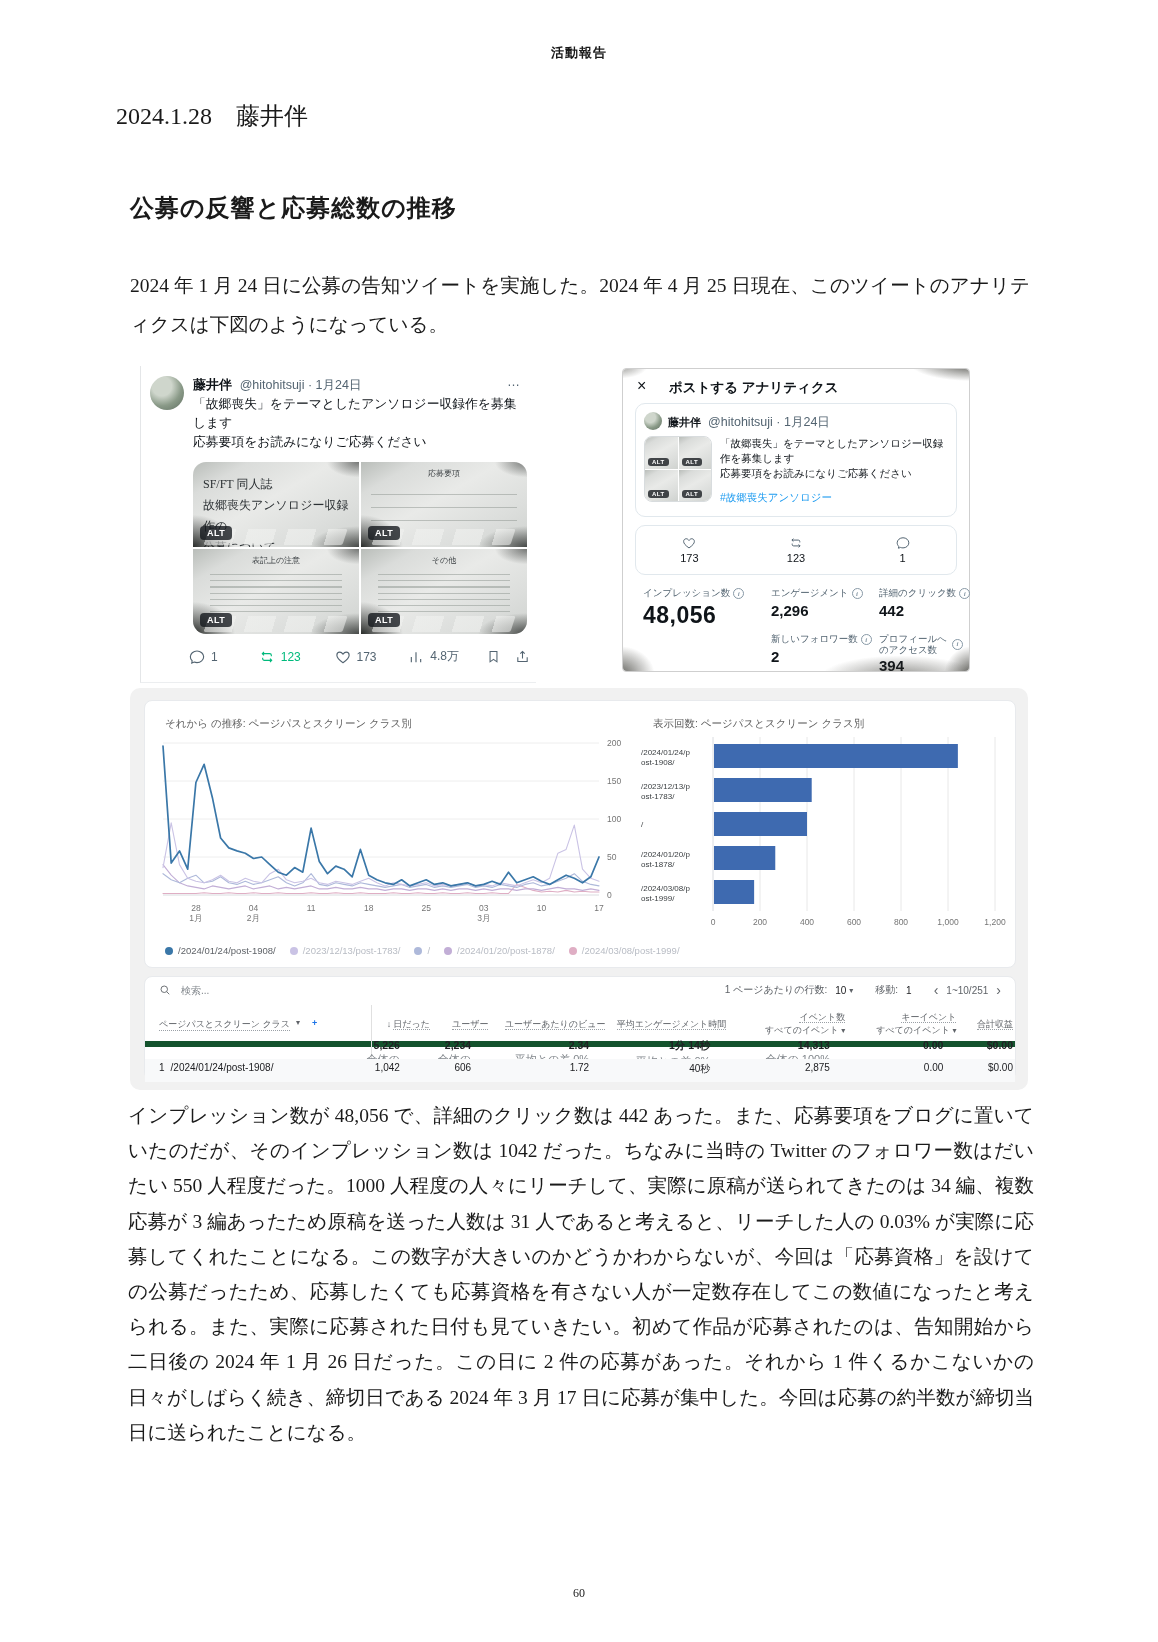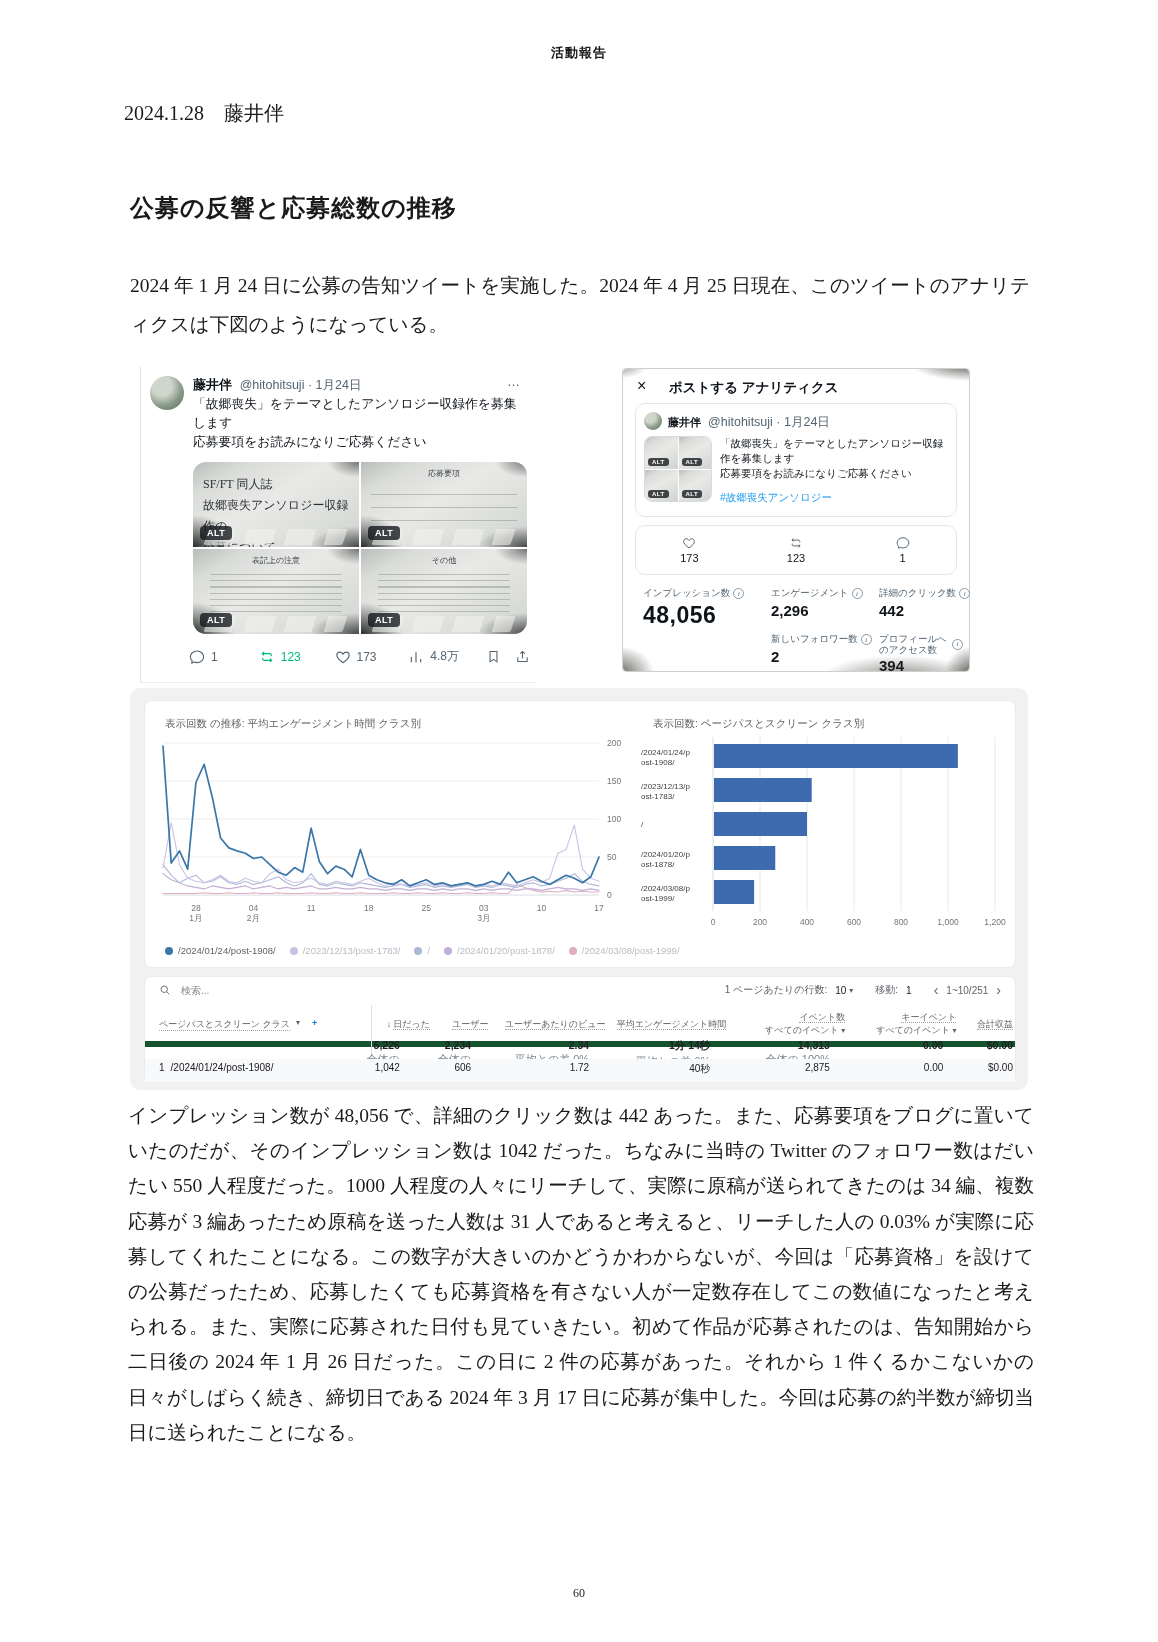--- a/index.html
+++ b/index.html
@@ -3,21 +3,21 @@
 <meta charset="utf-8">
 <style>
   html,body{margin:0;padding:0;background:#fff;}
   .page{position:relative;width:1158px;height:1642px;background:#fff;overflow:hidden;
         font-family:"Liberation Serif","DejaVu Serif",serif;color:#1a1a1a;}
   .abs{position:absolute;}
 
   
   .doc-header{position:absolute;top:44px;left:0;width:100%;text-align:center;
               font-size:13px;font-weight:bold;letter-spacing:1px;}
-  .doc-date{position:absolute;top:100px;left:124px;font-size:20px;}
+  .doc-date{position:absolute;top:100px;left:116px;font-size:24px;}
   .doc-heading{position:absolute;top:192px;left:130px;margin:0;font-size:24px;font-weight:bold;letter-spacing:1px;}
   .doc-intro{position:absolute;top:266px;left:130px;width:900px;margin:0;
              font-size:19.5px;line-height:39px;text-align:justify;}
   .doc-body{position:absolute;top:1098px;left:128px;width:906px;margin:0;
             font-size:19.5px;line-height:35.2px;text-align:justify;}
   .page-num{position:absolute;top:1586px;left:0;width:100%;text-align:center;font-size:12px;}
 
   
   .shot{font-family:"Liberation Sans","DejaVu Sans",sans-serif;}
   .tweet{left:140px;top:366px;width:392px;height:316px;background:#fff;
@@ -312,21 +312,21 @@
             <span class="inf"></span>
           </div>
         <div class="m-val">394</div>
       </div>
     </div>
     <div class="vignette"></div>
   </div>
 
   <div class="abs shot ga">
     <div class="ga-card ga-charts">
-      <div class="ga-title ga-line-title">表示回数 の推移: 平均エンゲージメント時間 クラス別</div>
+      <div class="ga-title ga-line-title">それから の推移: ページパスとスクリーン クラス別</div>
       <svg id="line-svg" style="position:absolute;left:12px;top:34px;" width="486" height="206" viewBox="0 0 486 206">
           <line x1="6" x2="442" y1="8" y2="8" stroke="#eeeeee" stroke-width="1"></line>
           <text x="450" y="11" font-size="8.5" fill="#757575">200</text>
           <line x1="6" x2="442" y1="46" y2="46" stroke="#eeeeee" stroke-width="1"></line>
           <text x="450" y="49" font-size="8.5" fill="#757575">150</text>
           <line x1="6" x2="442" y1="84" y2="84" stroke="#eeeeee" stroke-width="1"></line>
           <text x="450" y="87" font-size="8.5" fill="#757575">100</text>
           <line x1="6" x2="442" y1="122" y2="122" stroke="#eeeeee" stroke-width="1"></line>
           <text x="450" y="125" font-size="8.5" fill="#757575">50</text>
           <line x1="6" x2="442" y1="160" y2="160" stroke="#dadce0" stroke-width="1"></line>

